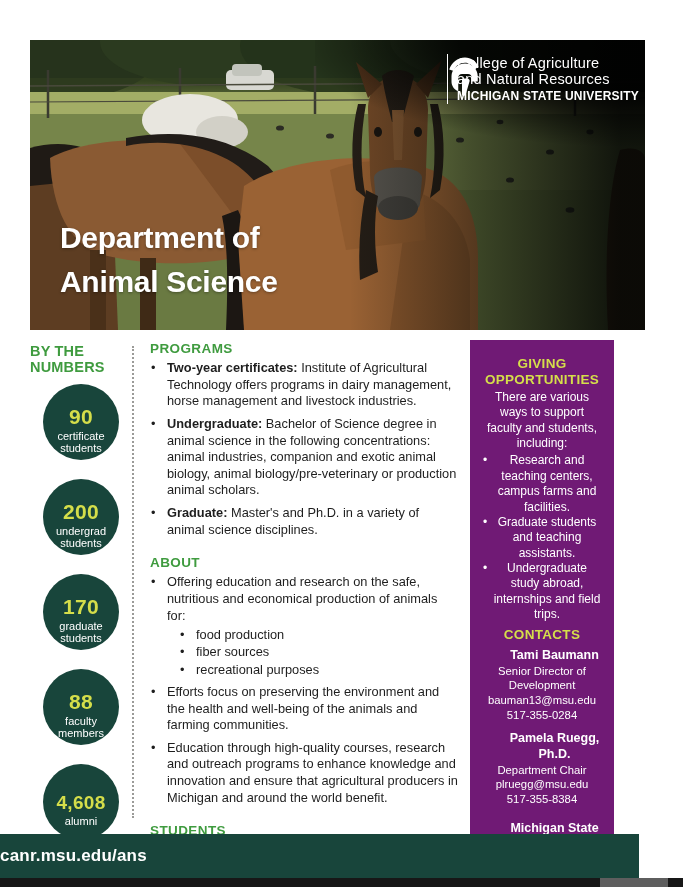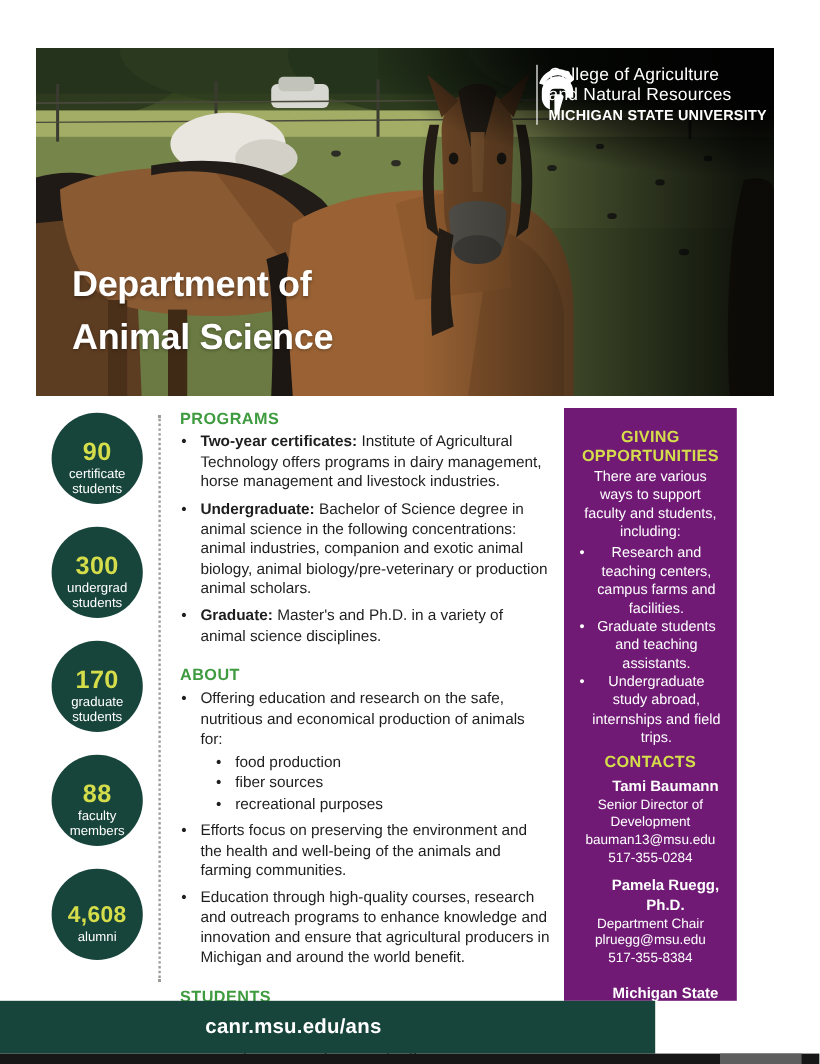--- a/index.html
+++ b/index.html
@@ -68,22 +68,22 @@
   .s-list{margin:0;padding:0;list-style:none;}
   .s-list>li{position:relative;padding-left:10px;font-size:12px;line-height:1.28;}
   .s-list>li::before{content:"•";position:absolute;left:0;top:0;}
   .contacts-heading{margin-top:5px;margin-bottom:5px;}
   .person{margin-bottom:9px;}
   .person-name{font-weight:700;font-size:12.5px;line-height:1.25;margin-left:25px;}
   .person-line{font-size:11.3px;line-height:1.3;}
   .address{margin-top:14px;}
   
   .footer{
-    position:absolute;left:0;top:834px;width:546px;height:44px;background:#18453B;
-    display:flex;align-items:center;justify-content:center;box-sizing:border-box;padding-right:57px;
+    position:absolute;left:0;top:834px;width:639px;height:44px;background:#18453B;
+    display:flex;align-items:center;justify-content:flex-start;box-sizing:border-box;padding-right:57px;
   }
   .footer-url{color:#fff;font-weight:700;font-size:17px;letter-spacing:.2px;}
   .bottom-bar{position:absolute;left:0;top:878px;width:683px;height:9px;background:#171717;}
   .bottom-thumb{position:absolute;left:600px;top:0;width:68px;height:9px;background:#5e5e5e;}
 </style>
 </head>
 <body>
 
 <div class="photo">
   <svg width="615" height="290" viewBox="0 0 615 290">
@@ -185,28 +185,29 @@
     </div>
   </div>
 
   <div class="hero-title">
     <div>Department of</div>
     <div>Animal Science</div>
   </div>
 </div>
 
 <div class="stats-col">
+  <div class="stats-heading">BY THE NUMBERS</div>
 
   <div class="stat-circle">
     <div class="stat-value">90</div>
     <div class="stat-label">certificate
 students</div>
   </div>
   <div class="stat-circle">
-    <div class="stat-value">300</div>
+    <div class="stat-value">200</div>
     <div class="stat-label">undergrad
 students</div>
   </div>
   <div class="stat-circle">
     <div class="stat-value">170</div>
     <div class="stat-label">graduate
 students</div>
   </div>
   <div class="stat-circle">
     <div class="stat-value">88</div>

